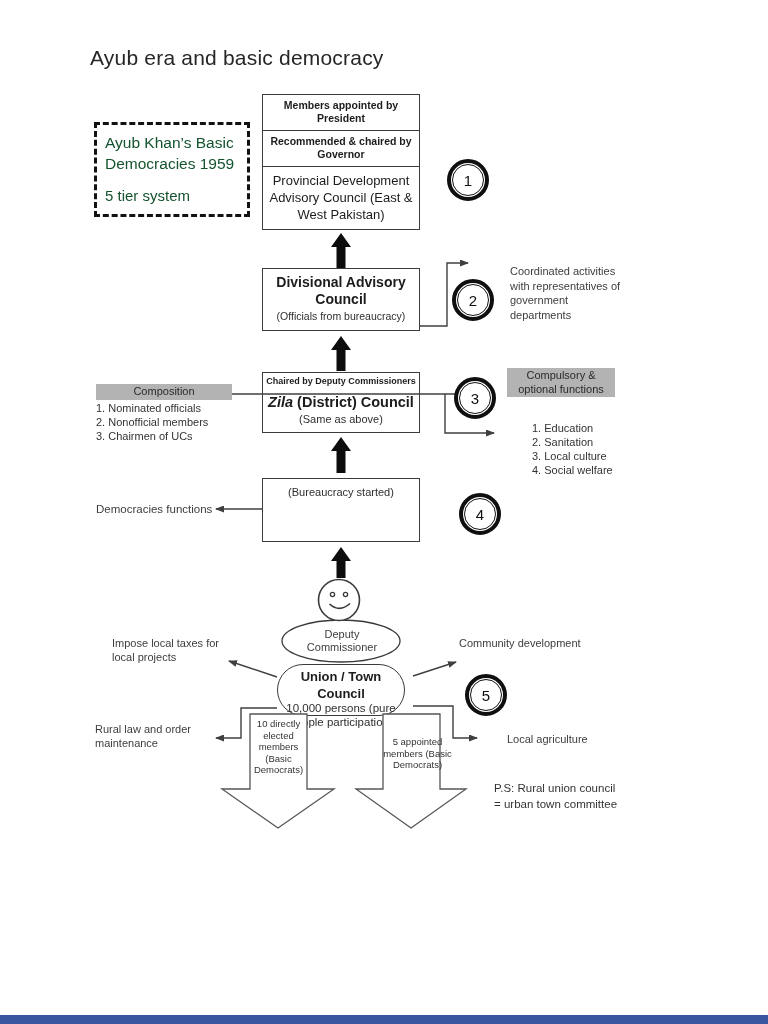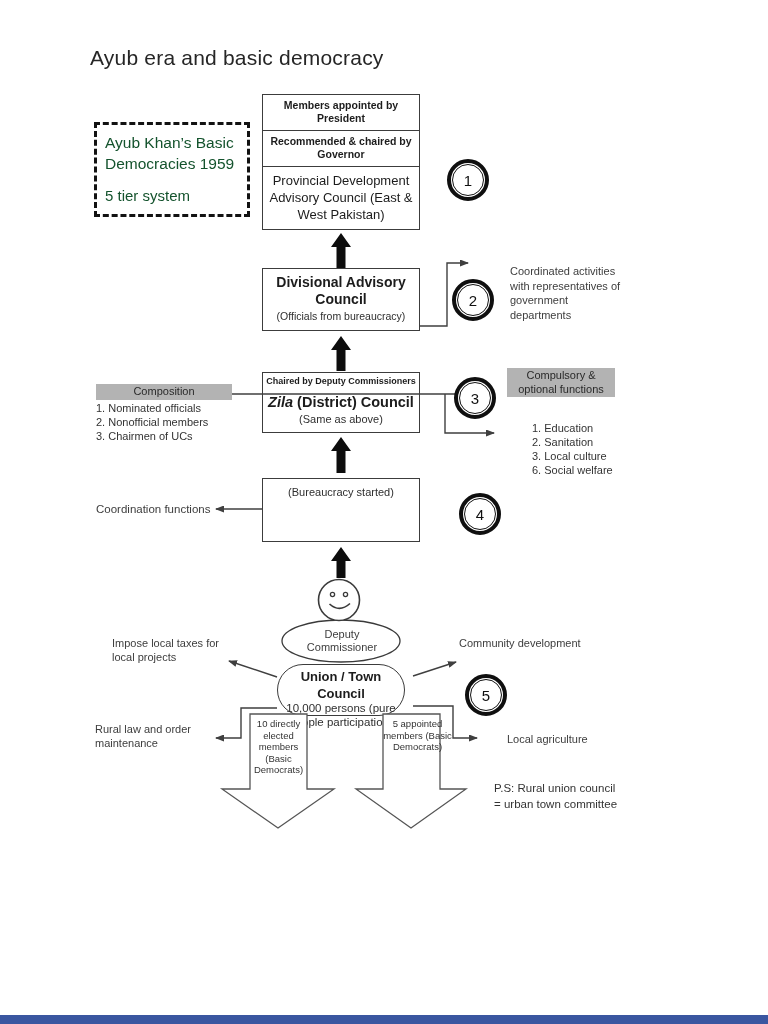--- a/index.html
+++ b/index.html
@@ -128,45 +128,45 @@
   <div class="abs z3 list" style="left:96px; top:401px;">
     <div>1. Nominated officials</div>
     <div>2. Nonofficial members</div>
     <div>3. Chairmen of UCs</div>
   </div>
   <div class="abs z3 gray-head" style="left:507px; top:368px; width:108px;">Compulsory &amp; optional functions</div>
   <div class="abs z3 list" style="left:532px; top:399px;margin-top:22px;">
     <div>1. Education</div>
     <div>2. Sanitation</div>
     <div>3. Local culture</div>
-    <div>6. Social welfare</div>
+    <div>4. Social welfare</div>
   </div>
 
   <div class="abs z1 box" style="left:262px; top:478px; width:158px; height:64px; padding-top:5px;">
     <div class="box-note" style="font-size:11px;">(Bureaucracy started)</div>
   </div>
   <div class="abs z3 badge" style="left:459px; top:493px;">
     <div class="badge-inner">4</div>
   </div>
-  <div class="abs z3 annot" style="left:96px; top:502px; font-size:11.5px;">Coordination functions</div>
+  <div class="abs z3 annot" style="left:96px; top:502px; font-size:11.5px;">Democracies functions</div>
 
   <div class="abs z3 annot" style="left:297px; top:628px; width:90px; text-align:center; line-height:13px;">Deputy Commissioner</div>
 
   <div class="abs z1 box" style="left:277px; top:664px; width:128px; height:52px; padding-top:3px;border-radius:26px;">
     <div class="box-title" style="font-size:13px;">Union / Town Council</div>
     <div style="font-size:11.5px; line-height:13.5px; color:#2e2e2e;">10,000 persons (pure people participation)</div>
   </div>
   <div class="abs z3 badge" style="left:465px; top:674px;">
     <div class="badge-inner">5</div>
   </div>
 
   <div class="abs z3 annot" style="left:112px; top:636px; width:112px; line-height:14px;">Impose local taxes for local projects</div>
   <div class="abs z3 annot" style="left:95px; top:722px; width:110px; line-height:14px;">Rural law and order maintenance</div>
   <div class="abs z3 annot" style="left:459px; top:636px; white-space:nowrap;">Community development</div>
   <div class="abs z3 annot" style="left:507px; top:732px; white-space:nowrap;">Local agriculture</div>
 
   <div class="abs z3 col-text" style="left:250px; top:718px; width:57px;">10 directly elected members (Basic Democrats)</div>
-  <div class="abs z3 col-text" style="left:383px; top:718px; width:69px;">5 appointed members (Basic Democrats)</div>
+  <div class="abs z3 col-text" style="left:383px; top:736px; width:69px;">5 appointed members (Basic Democrats)</div>
 
   <div class="abs z3 annot" style="left:494px; top:780px; width:128px; font-size:11.5px; line-height:16px; color:#333;">P.S: Rural union council = urban town committee</div>
 
   <div class="abs footer-bar"></div>
 </div>
 
 </body></html>

